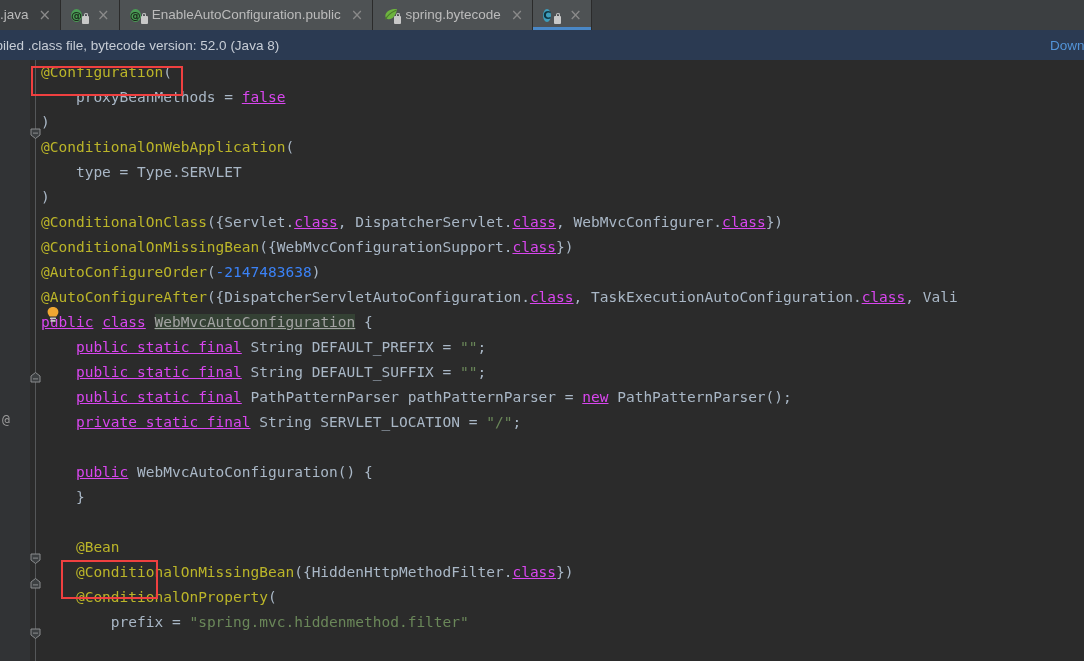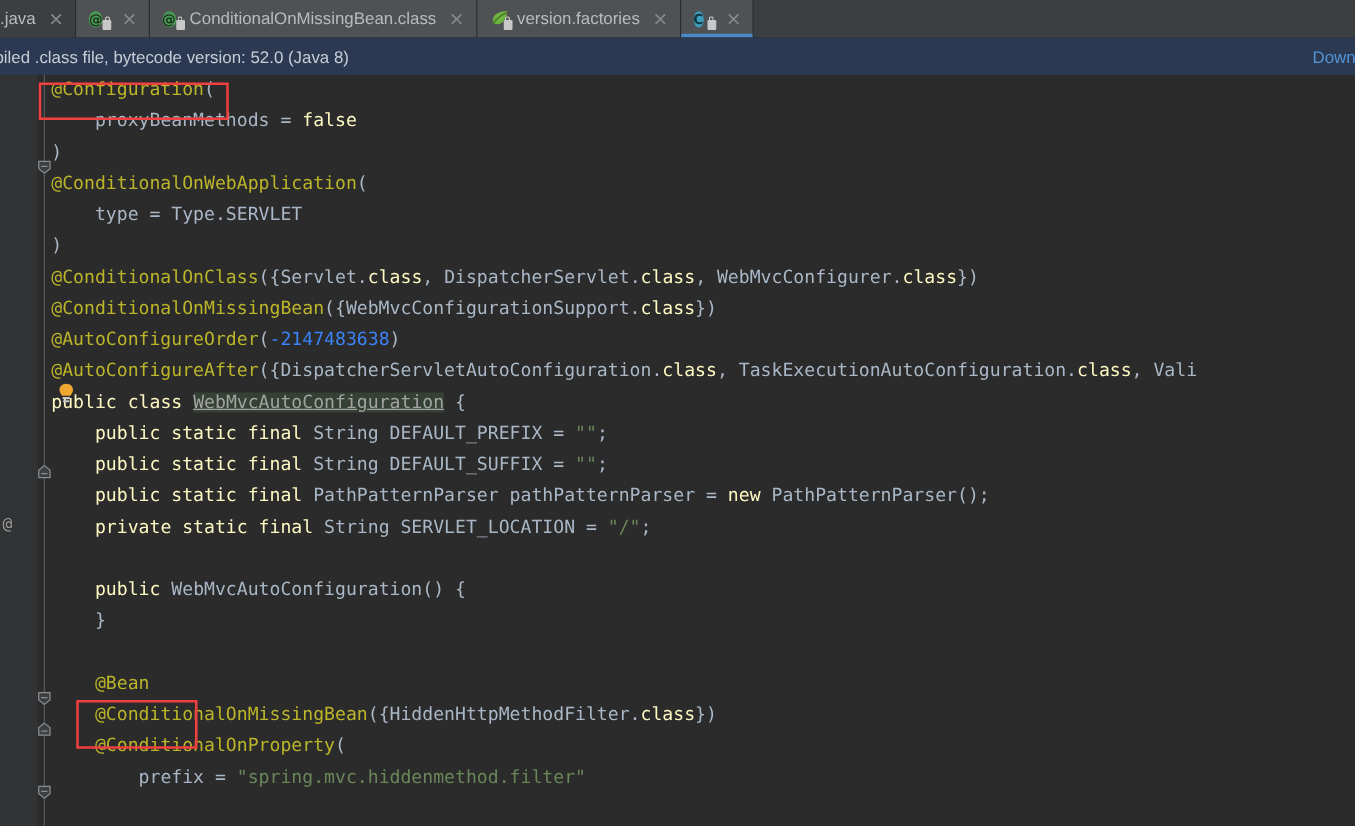--- a/index.html
+++ b/index.html
@@ -179,21 +179,21 @@
     font-size: 14.5px;
     line-height: 25px;
     white-space: pre;
   }
   .line {
     position: relative;
     height: 25px;
     padding-left: 41px;
     color: #a9b7c6;
   }
-  .kw   { color: #fef9c3; }
+  .kw   { color: #d946ef; text-decoration: underline; }
   .str  { color: #6a8759; }
   .num  { color: #3b82f6; }
   .ann  { color: #bbb529; }
   .plain{ color: #a9b7c6; }
   .ident-hl {
     background: #344134;
     color: #a3a3a3;
     text-decoration: underline;
   }
 
@@ -227,33 +227,33 @@
       <span class="ticon">
         <span class="ic-annotation">@</span><span class="lock"></span>
       </span>
       <span class="tab-close">×</span>
     </div>
 
     <div class="tab inactive">
       <span class="ticon">
         <span class="ic-annotation">@</span><span class="lock"></span>
       </span>
-      <span class="tab-label">ConditionalOnMissingBean.class</span>
+      <span class="tab-label">EnableAutoConfiguration.public</span>
       <span class="tab-close">×</span>
     </div>
 
     <div class="tab inactive">
       <span class="ticon">
         <svg class="ic-spring" viewBox="0 0 16 16">
           <path d="M14 2 C10 1.5 4 3 2.5 7.5 C1.8 9.8 3 11.8 5 12.2 C9 13 13 9 14 2 Z" fill="#6db33f"></path>
           <path d="M2.5 12.5 C4 9 8 5.5 13.5 3" stroke="#4b7a2b" stroke-width="1.1" fill="none"></path>
         </svg>
         <span class="lock"></span>
       </span>
-      <span class="tab-label">version.factories</span>
+      <span class="tab-label">spring.bytecode</span>
       <span class="tab-close">×</span>
     </div>
 
     <div class="tab active">
       <span class="ticon">
         <span class="ic-class">C</span><span class="lock"></span>
       </span>
       <span class="tab-close">×</span>
     </div>
   </div>

